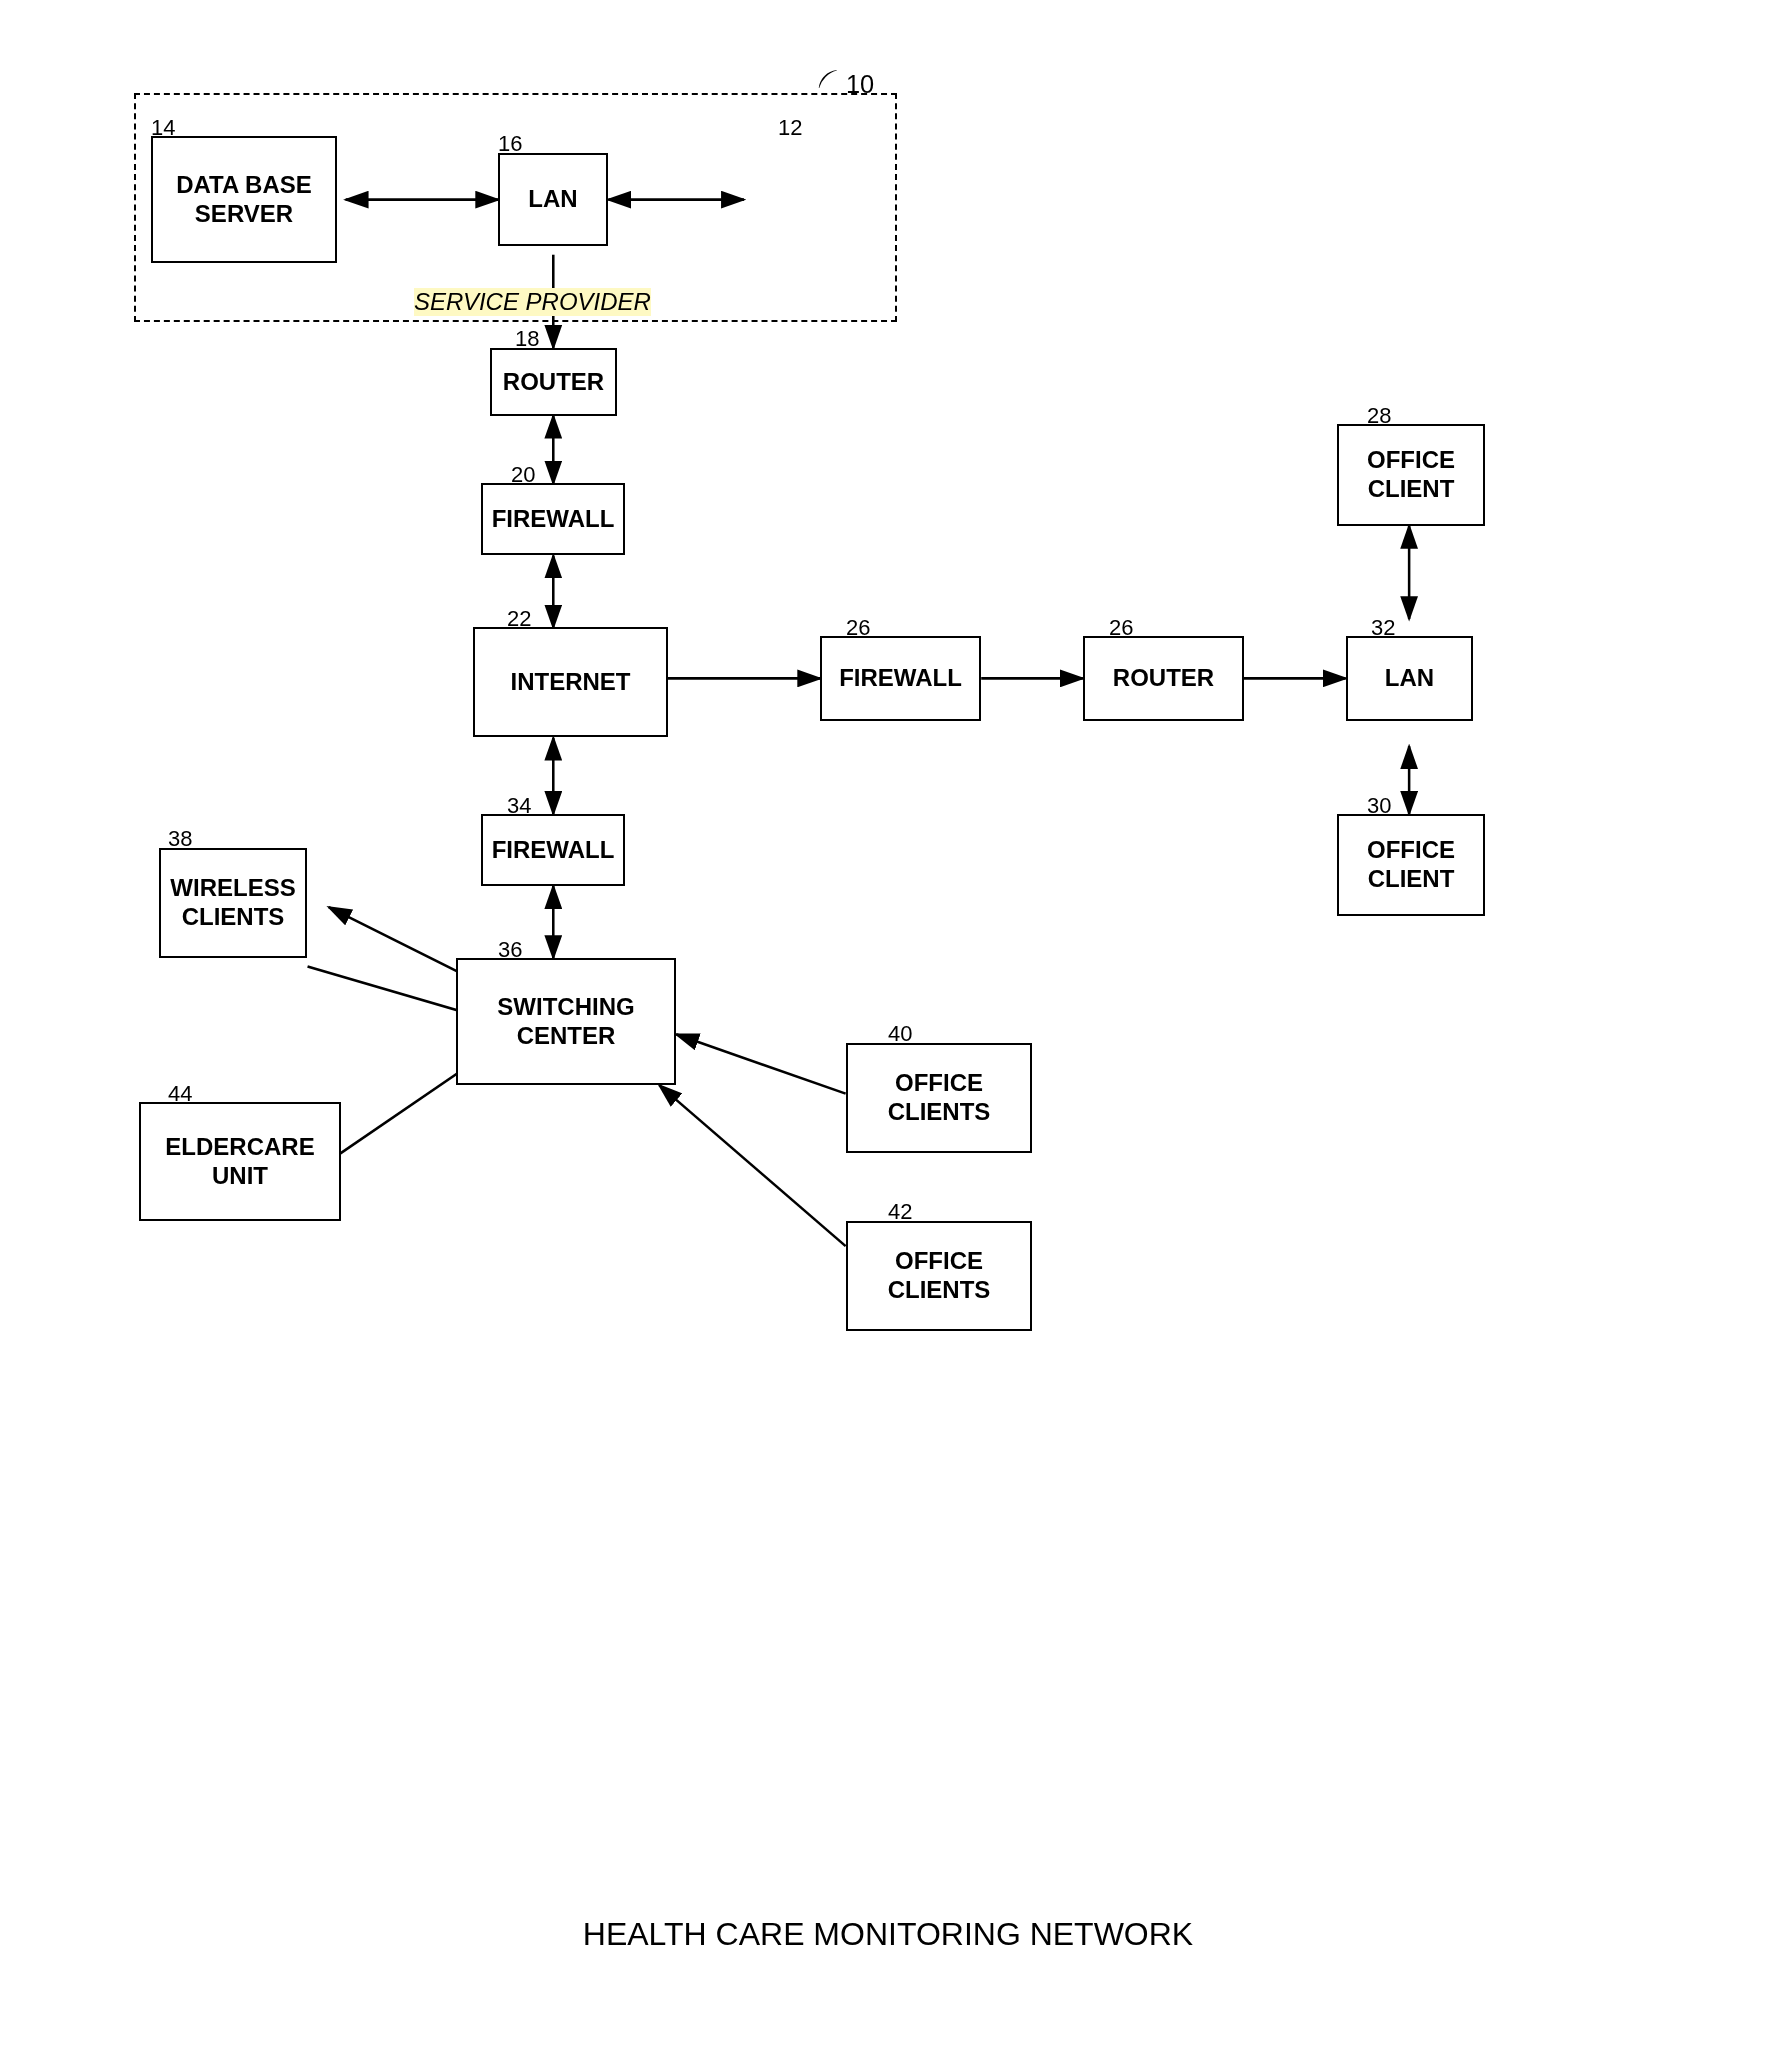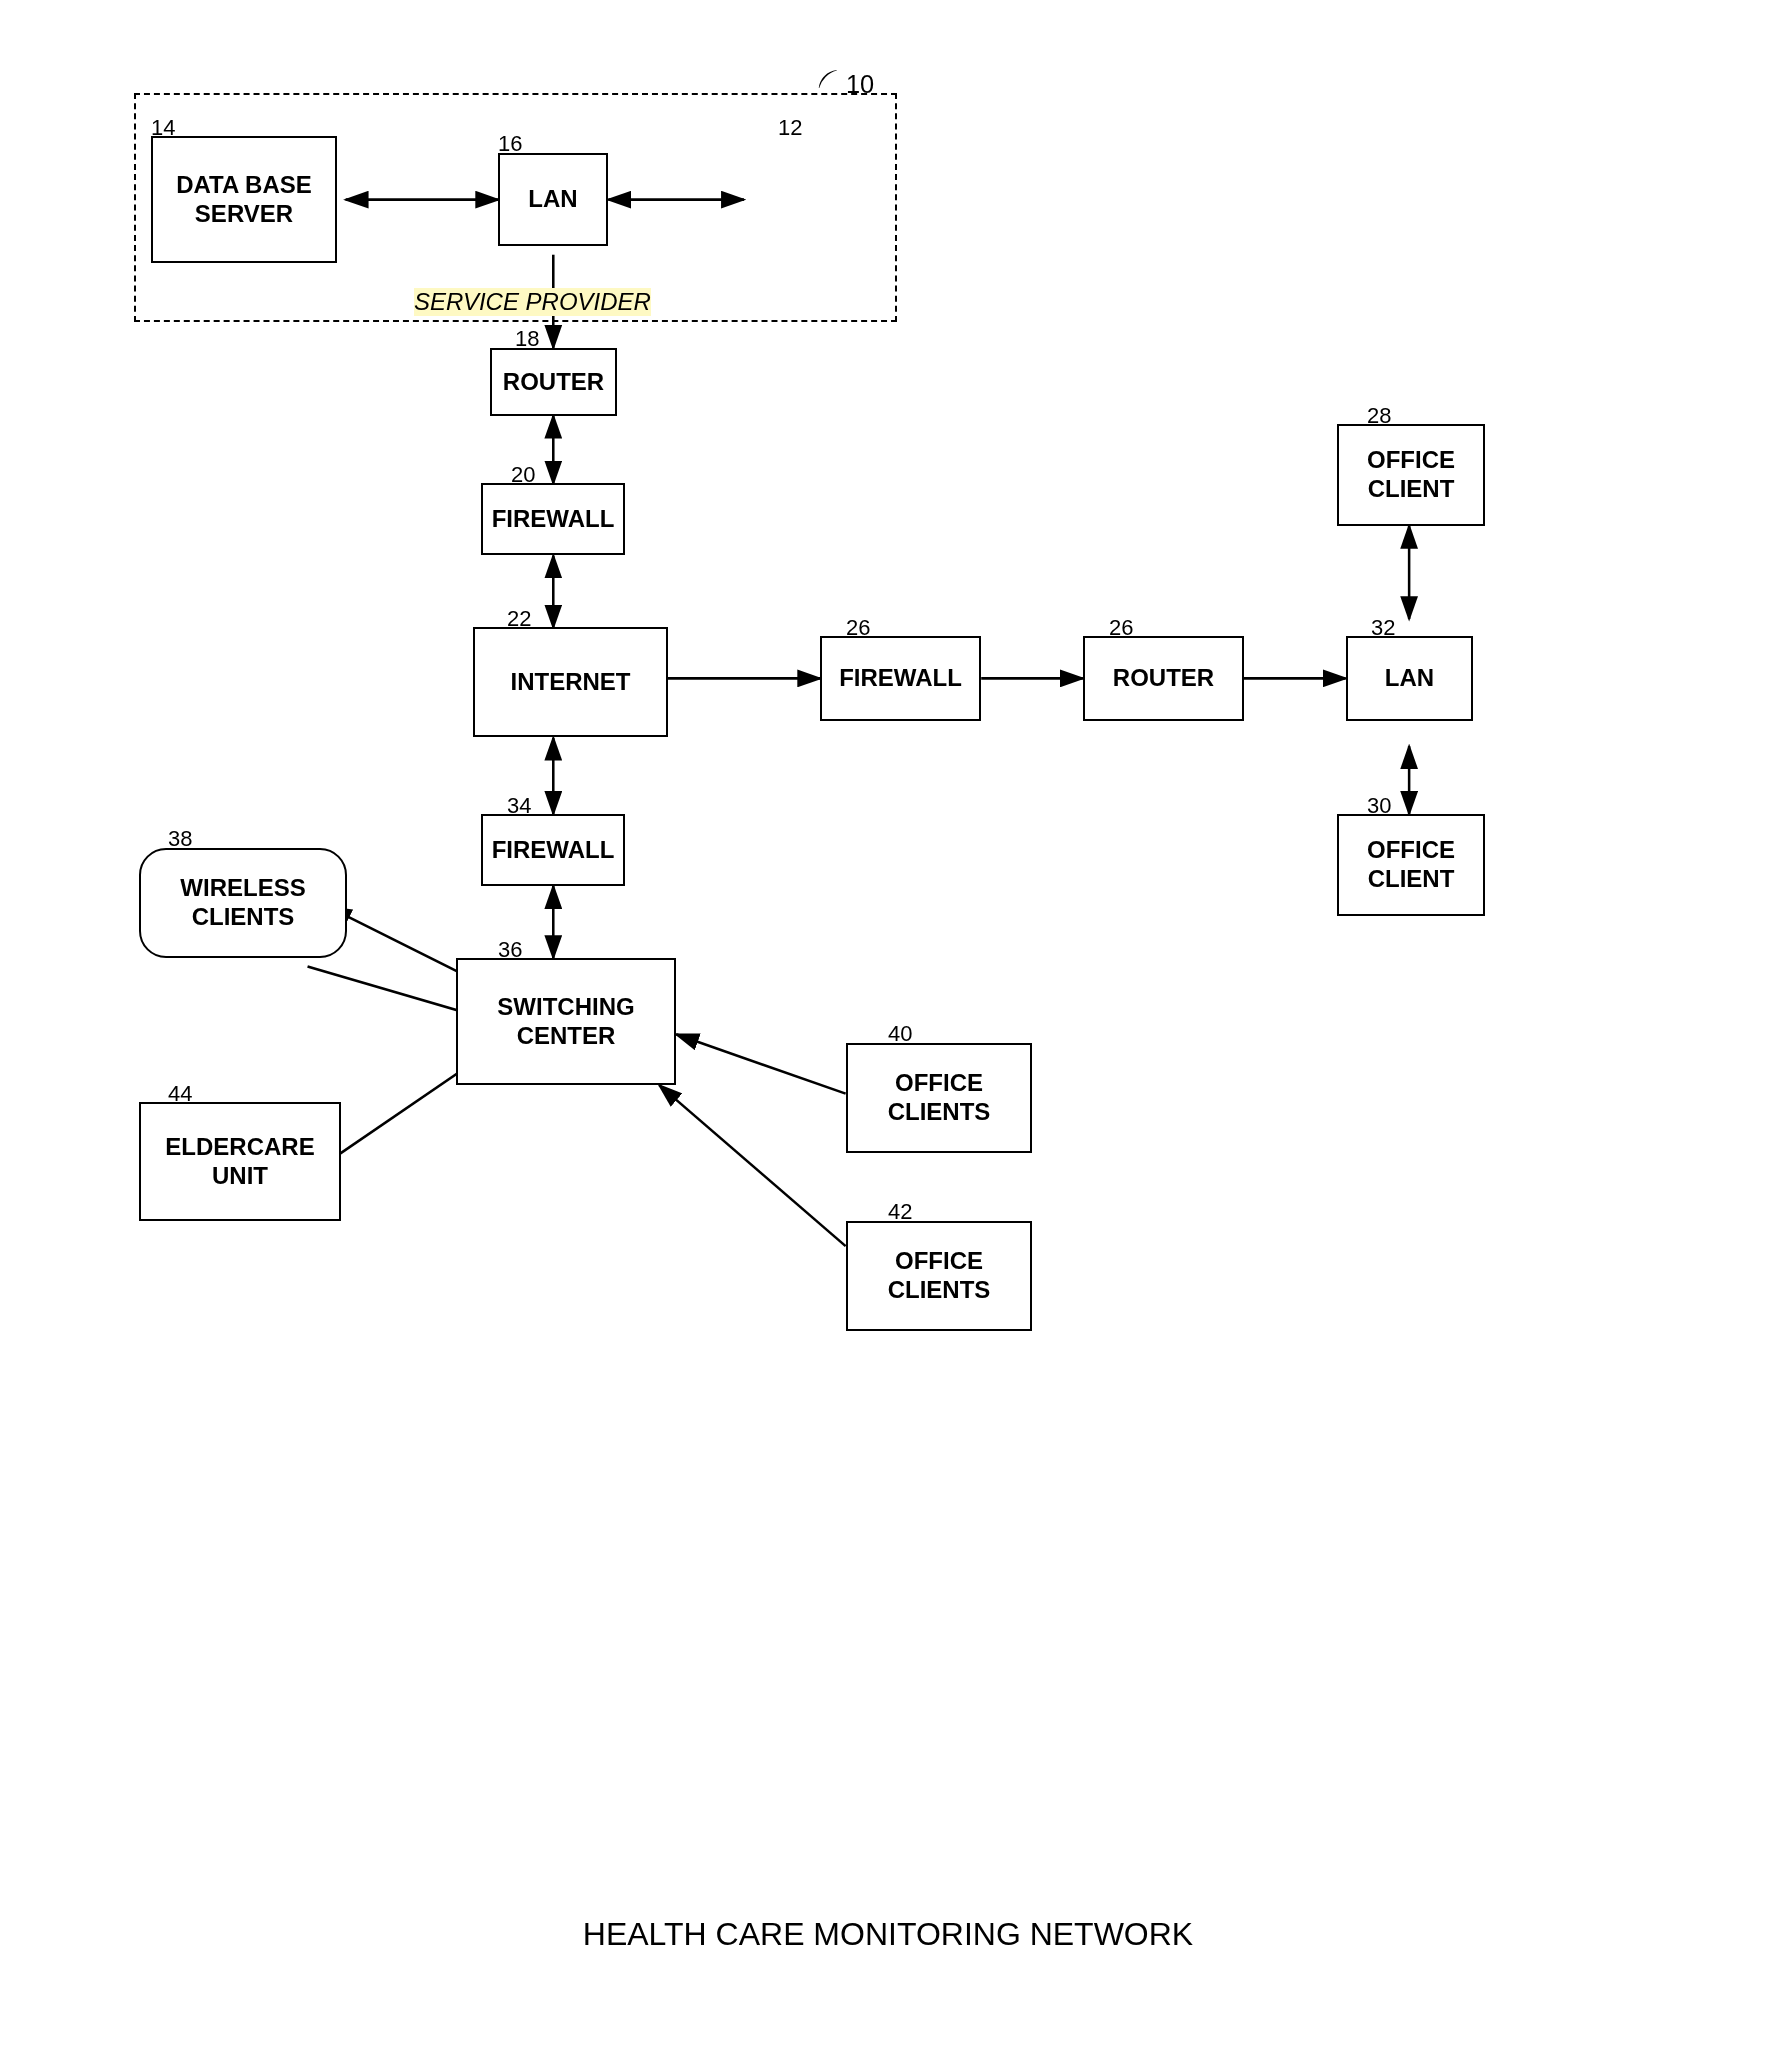--- a/index.html
+++ b/index.html
@@ -200,21 +200,21 @@
     <span>FIREWALL</span>
   </div>
   <span class="ref-num" style="left:424px; top:759px;">34</span>
 
   <div class="node" style="left:373px; top:924px; width:220px; height:127px;align-items:center;">
     <span>SWITCHING
 CENTER</span>
   </div>
   <span class="ref-num" style="left:415px; top:903px;">36</span>
 
-  <div class="node" style="left:56px; top:814px; width:208px; height:110px;border-radius:27px;">
+  <div class="node" style="left:76px; top:814px; width:148px; height:110px;">
     <span>WIRELESS
 CLIENTS</span>
   </div>
   <span class="ref-num" style="left:85px; top:792px;">38</span>
 
   <div class="node" style="left:763px; top:1009px; width:186px; height:110px;">
     <span>OFFICE
 CLIENTS</span>
   </div>
   <span class="ref-num" style="left:805px; top:987px;">40</span>

